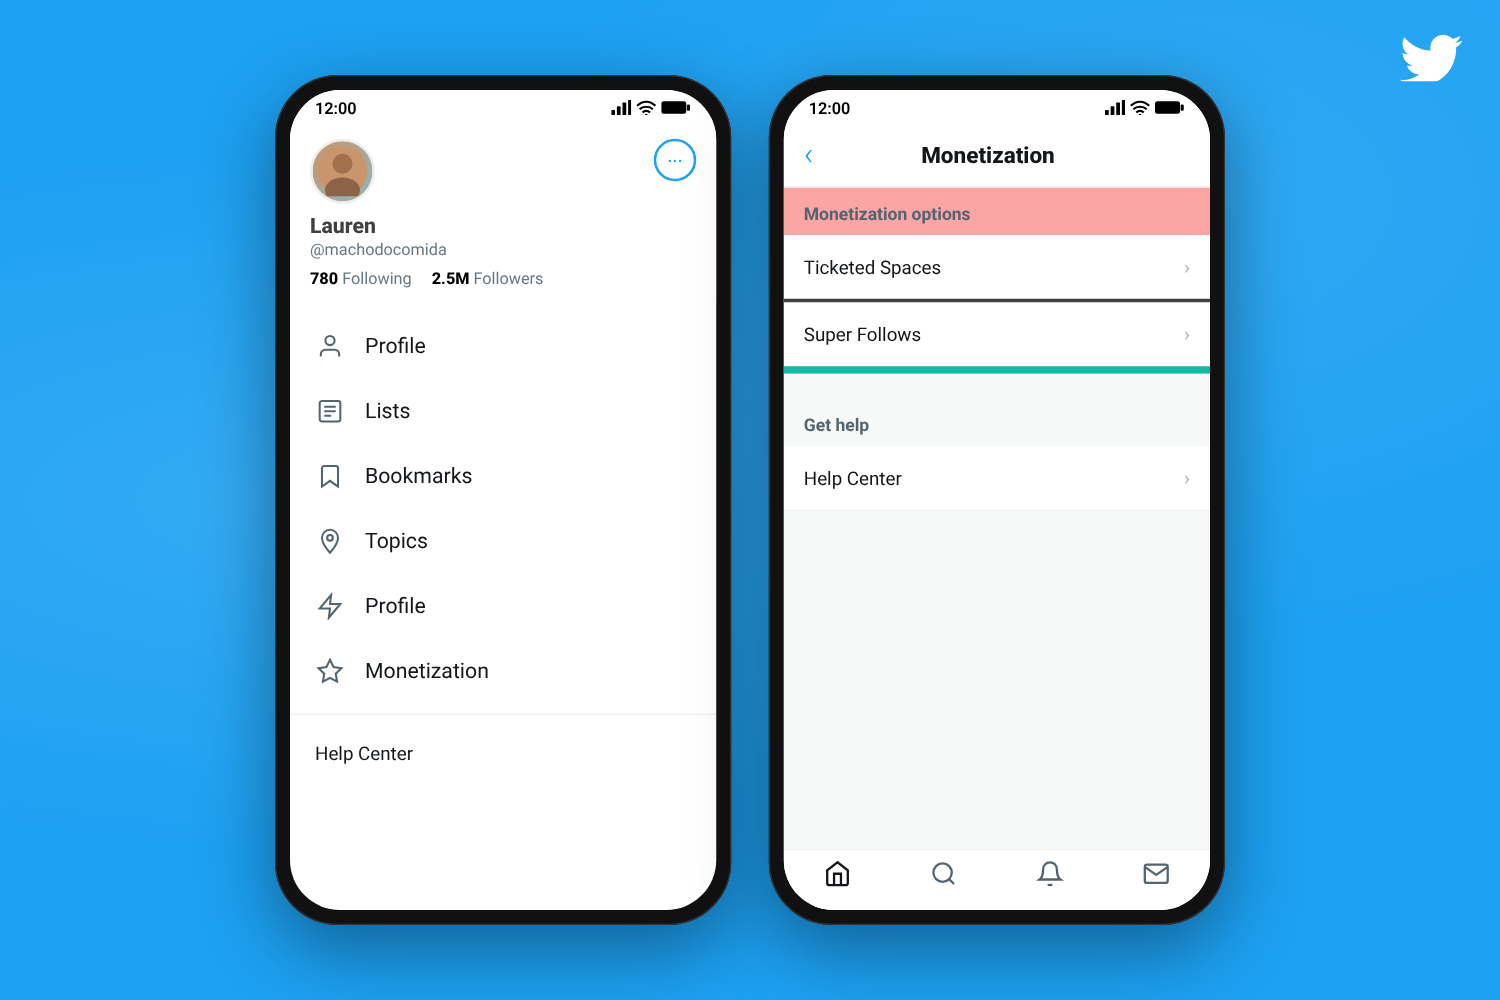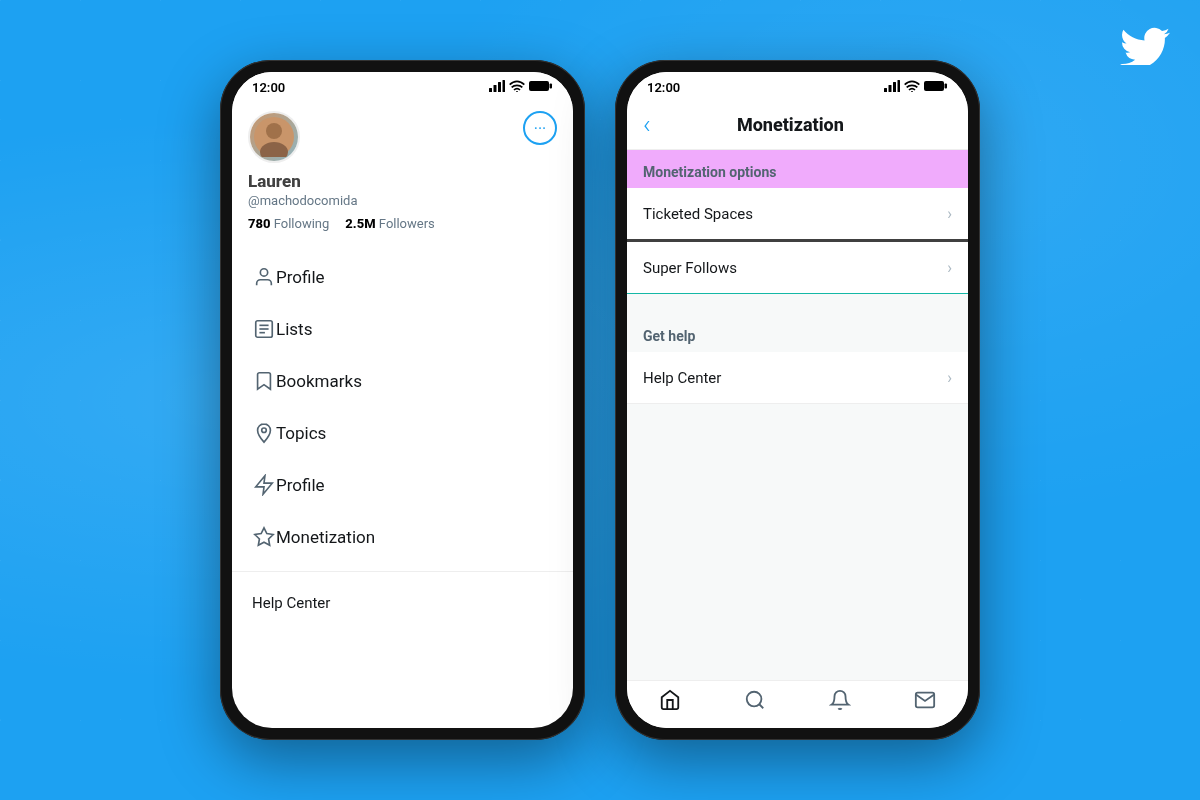--- a/index.html
+++ b/index.html
@@ -165,21 +165,21 @@
     }
 
     .menu-items {
       flex: 1;
       padding: 8px 0;
     }
 
     .menu-item {
       display: flex;
       align-items: center;
-      gap: 0;
+      gap: 16px;
       padding: 14px 20px;
       font-size: 17px;
       color: #14171A;
       cursor: pointer;
     }
 
     .menu-icon {
       width: 24px;
       height: 24px;
       display: flex;
@@ -465,30 +465,30 @@
       </div>
 
       <div class="nav-header">
         <span class="back-btn" style="color:#1DA1F2; font-size:26px; font-weight:300;">‹</span>
         <span class="nav-title">Monetization</span>
         <div class="nav-spacer"></div>
       </div>
 
       <div style="flex:1; background:#f7f9f9; overflow:hidden;">
 
-        <div class="section-header" style="background:#f0abfc; color:#536471; font-size:14px; font-weight:700; padding:14px 16px 8px;">
+        <div class="section-header" style="background:#fca5a5; color:#536471; font-size:14px; font-weight:700; padding:14px 16px 8px;">
           Monetization options
         </div>
 
         <div class="list-item" style="border-bottom: 3px solid #404040;">
           <span class="list-item-text">Ticketed Spaces</span>
           <span class="chevron">›</span>
         </div>
 
-        <div class="list-item" style="border-bottom: 1px solid #14b8a6;">
+        <div class="list-item" style="border-bottom: 6px solid #14b8a6;">
           <span class="list-item-text">Super Follows</span>
           <span class="chevron">›</span>
         </div>
 
         <div style="height: 20px; background: #f7f9f9;"></div>
 
         <div class="section-header" style="background:#f7f9f9; color:#536471; font-size:14px; font-weight:700; padding:14px 16px 8px;">
           Get help
         </div>
 

